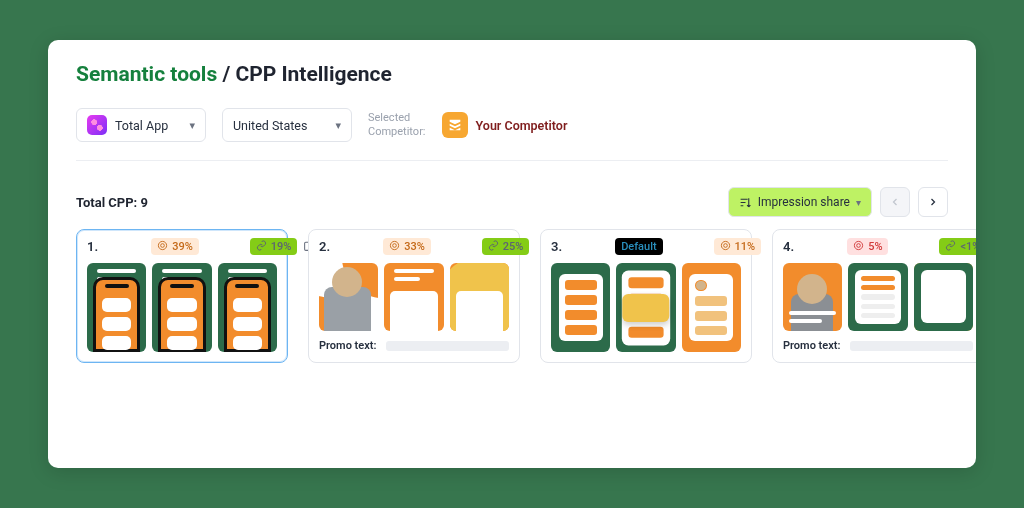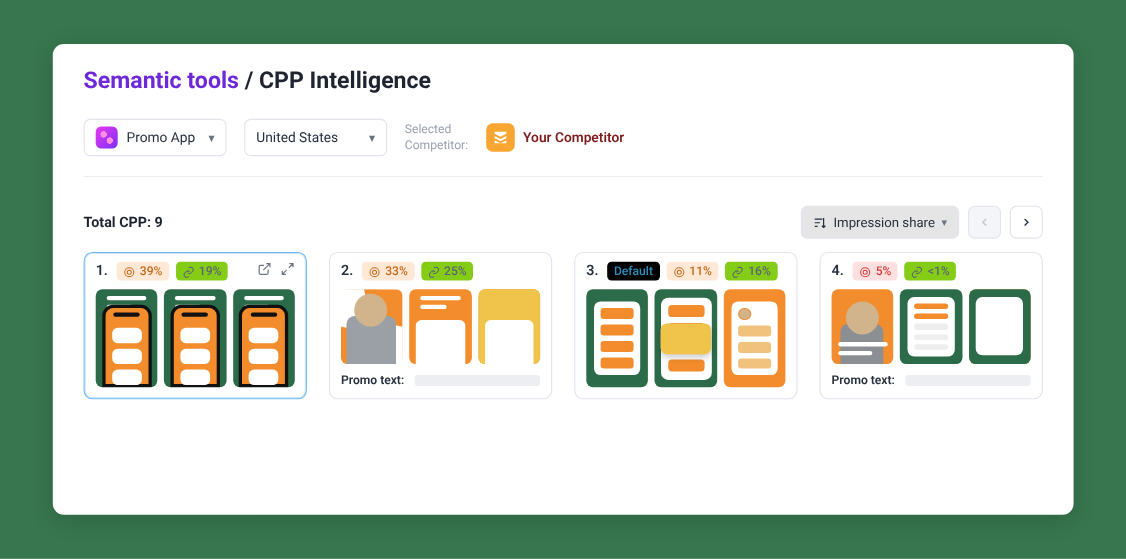--- a/index.html
+++ b/index.html
@@ -18,21 +18,21 @@
     height: 100%;
     padding: 22px 28px 0 28px;
     box-shadow: 0 4px 20px rgba(0,0,0,.15);
     overflow: hidden;
   }
   .title {
     font-size: 21px;
     font-weight: 700;
     color: #1f2430;
   }
-  .title .crumb { color: #6d28d9; }
+  .title .crumb { color: #15803d; }
   .subtitle {
     font-size: 12px;
     color: #6b7280;
     margin-top: 4px;
   }
   .subtitle a { color: #2f7bd4; text-decoration: none; }
   .filters {
     display: flex;
     align-items: center;
     gap: 16px;
@@ -82,21 +82,21 @@
     align-items: center;
     margin-top: 26px;
     margin-bottom: 12px;
   }
   .total { font-size: 13px; font-weight: 700; color:#1f2430; }
   .toolbar-right { margin-left: auto; display:flex; align-items:center; gap:8px; }
   .sort-btn {
     display:flex; align-items:center; gap:6px;
     height: 30px; padding: 0 10px;
     border:1px solid #e1e4ea; border-radius:6px;
-    font-size:12px; color:#27303f; background:#e5e5e5; cursor:pointer;
+    font-size:12px; color:#27303f; background:#bef264; cursor:pointer;
   }
   .nav-btn {
     width:30px; height:30px;
     border:1px solid #e1e4ea; border-radius:6px;
     background:#fff; display:flex; align-items:center; justify-content:center;
     cursor:pointer;
   }
   .nav-btn.disabled { background:#f4f5f8; color:#c1c6cf; cursor:default; }
 
   .cards {
@@ -110,23 +110,23 @@
     padding: 8px 10px 10px 10px;
     display:flex; flex-direction:column;
   }
   .card.active { border-color:#6db5f2; box-shadow: 0 0 0 1px #cfe6fb inset; }
   .card-head {
     display:flex; align-items:center; gap:6px;
     margin-bottom:8px;
   }
   .rank { font-size:13px; font-weight:600; color:#27303f; margin-right:2px;}
   .badge {
-    display:inline-flex; align-items:flex-end; gap:4px;
+    display:inline-flex; align-items:flex-start; gap:4px;
     padding:2px 6px; border-radius:4px;
-    font-size:11px; font-weight:500;
+    font-size:11px; font-weight:500;margin-left:45px;
   }
   .badge.orange { background:#ffe9d6; color:#c56a1a; }
   .badge.red { background:#ffe0e0; color:#d23b3b; }
   .badge.grey { background:#84cc16; color:#5c6472; }
   .badge.blue { background:#000000; color:#2a8fbd; }
   .badge svg{ width:11px; height:11px; }
   .card-tools { margin-left:auto; display:flex; gap:8px; color:#6b7280; }
   .card-tools span{ cursor:pointer; font-size:13px; }
 
   .shots {
@@ -232,21 +232,21 @@
 
 <div class="panel">
 
   <div class="title">
     <span class="crumb">Semantic tools</span><span> / </span><span>CPP Intelligence</span>
   </div>
 
   <div class="filters">
     <div class="select" style="width:130px">
       <span class="app-icon"></span>
-      <span>Promo App</span>
+      <span>Total App</span>
       <span class="chev">▾</span>
     </div>
     <div class="select" style="width:130px">
       <span>United States</span>
       <span class="chev">▾</span>
     </div>
     <div class="sel-label">
       <div>Selected</div>
       <div>Competitor:</div>
     </div>

